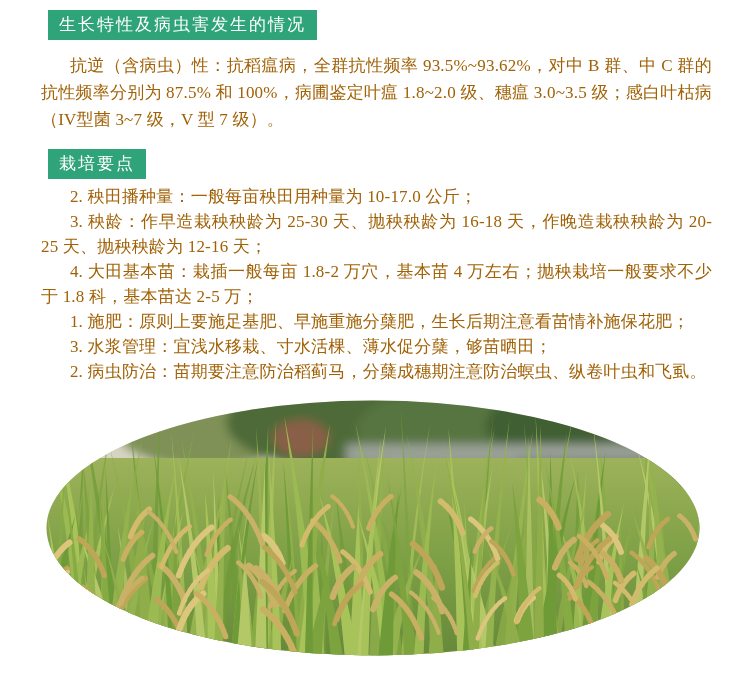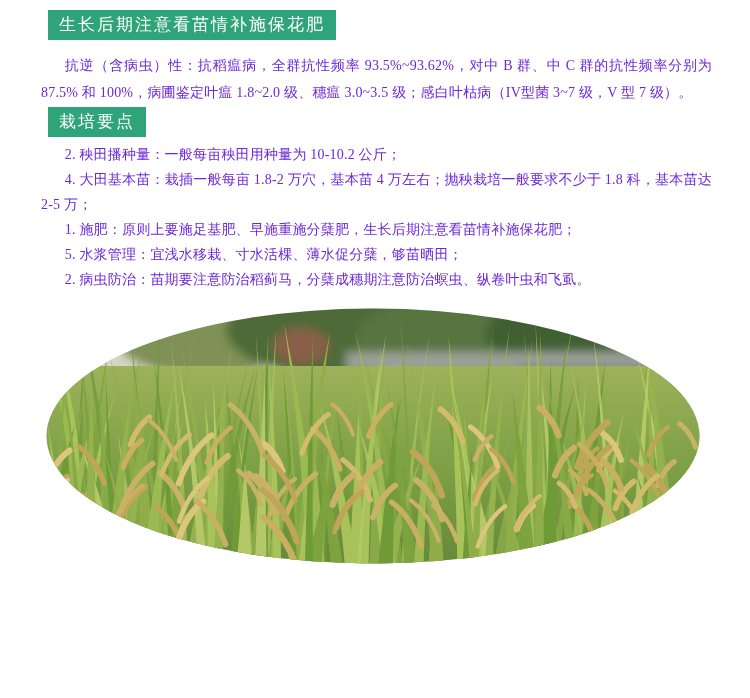--- a/index.html
+++ b/index.html
@@ -14,25 +14,25 @@
     background:#2fa379;
     color:#ffffff;
     font-size:17px;
     line-height:30px;
     padding:0 11px;
     letter-spacing:2px;
     margin-left:7px;
     font-family:"Liberation Sans","DejaVu Sans",sans-serif;
   }
   .badge-row-1{margin-top:10px;}
-  .badge-row-2{margin-top:1px;}
+  .badge-row-2{margin-top:16px;}
   p.body-text{
     margin:0;
-    font-size:14px;
-    color:#6d28d9;
+    font-size:17px;
+    color:#a16207;
     text-align:justify;
     text-indent:1.7em;
     letter-spacing:0.2px;
   }
   .intro p.body-text{line-height:27px;}
   .intro{margin-top:12px;}
   .points{margin-top:5px;}
   .points p.body-text{line-height:25px;}
   .photo-wrap{
     margin-top:16px;
@@ -40,36 +40,37 @@
     width:654px;height:256px;
   }
   .photo-wrap svg{display:block;}
 </style>
 </head>
 <body>
 
 <div class="content">
 
   <div class="badge-row-1">
-    <span class="badge">生长后期注意看苗情补施保花肥</span>
+    <span class="badge">生长特性及病虫害发生的情况</span>
   </div>
 
   <div class="intro">
     <p class="body-text">抗逆（含病虫）性：抗稻瘟病，全群抗性频率 93.5%~93.62%，对中 B 群、中 C 群的抗性频率分别为 87.5% 和 100%，病圃鉴定叶瘟 1.8~2.0 级、穗瘟 3.0~3.5 级；感白叶枯病（IV型菌 3~7 级，V 型 7 级）。</p>
   </div>
 
   <div class="badge-row-2">
     <span class="badge">栽培要点</span>
   </div>
 
   <div class="points">
-    <p class="body-text">2. 秧田播种量：一般每亩秧田用种量为 10-10.2 公斤；</p>
+    <p class="body-text">2. 秧田播种量：一般每亩秧田用种量为 10-17.0 公斤；</p>
+    <p class="body-text">3. 秧龄：作早造栽秧秧龄为 25-30 天、抛秧秧龄为 16-18 天，作晚造栽秧秧龄为 20-25 天、抛秧秧龄为 12-16 天；</p>
     <p class="body-text">4. 大田基本苗：栽插一般每亩 1.8-2 万穴，基本苗 4 万左右；抛秧栽培一般要求不少于 1.8 科，基本苗达 2-5 万；</p>
     <p class="body-text">1. 施肥：原则上要施足基肥、早施重施分蘖肥，生长后期注意看苗情补施保花肥；</p>
-    <p class="body-text">5. 水浆管理：宜浅水移栽、寸水活棵、薄水促分蘖，够苗晒田；</p>
+    <p class="body-text">3. 水浆管理：宜浅水移栽、寸水活棵、薄水促分蘖，够苗晒田；</p>
     <p class="body-text">2. 病虫防治：苗期要注意防治稻蓟马，分蘖成穗期注意防治螟虫、纵卷叶虫和飞虱。</p>
   </div>
 
   <div class="photo-wrap" role="img" aria-label="椭圆形稻田照片：成熟期水稻，绿叶与金黄稻穗，远处为树林背景">
     <svg width="654" height="256" viewBox="0 0 654 256" xmlns="http://www.w3.org/2000/svg">
       <defs>
         <clipPath id="ellipseClip">
           <ellipse cx="327" cy="128" rx="326.5" ry="127.5"></ellipse>
         </clipPath>
         <filter id="blurBg" x="-20%" y="-20%" width="140%" height="140%">

